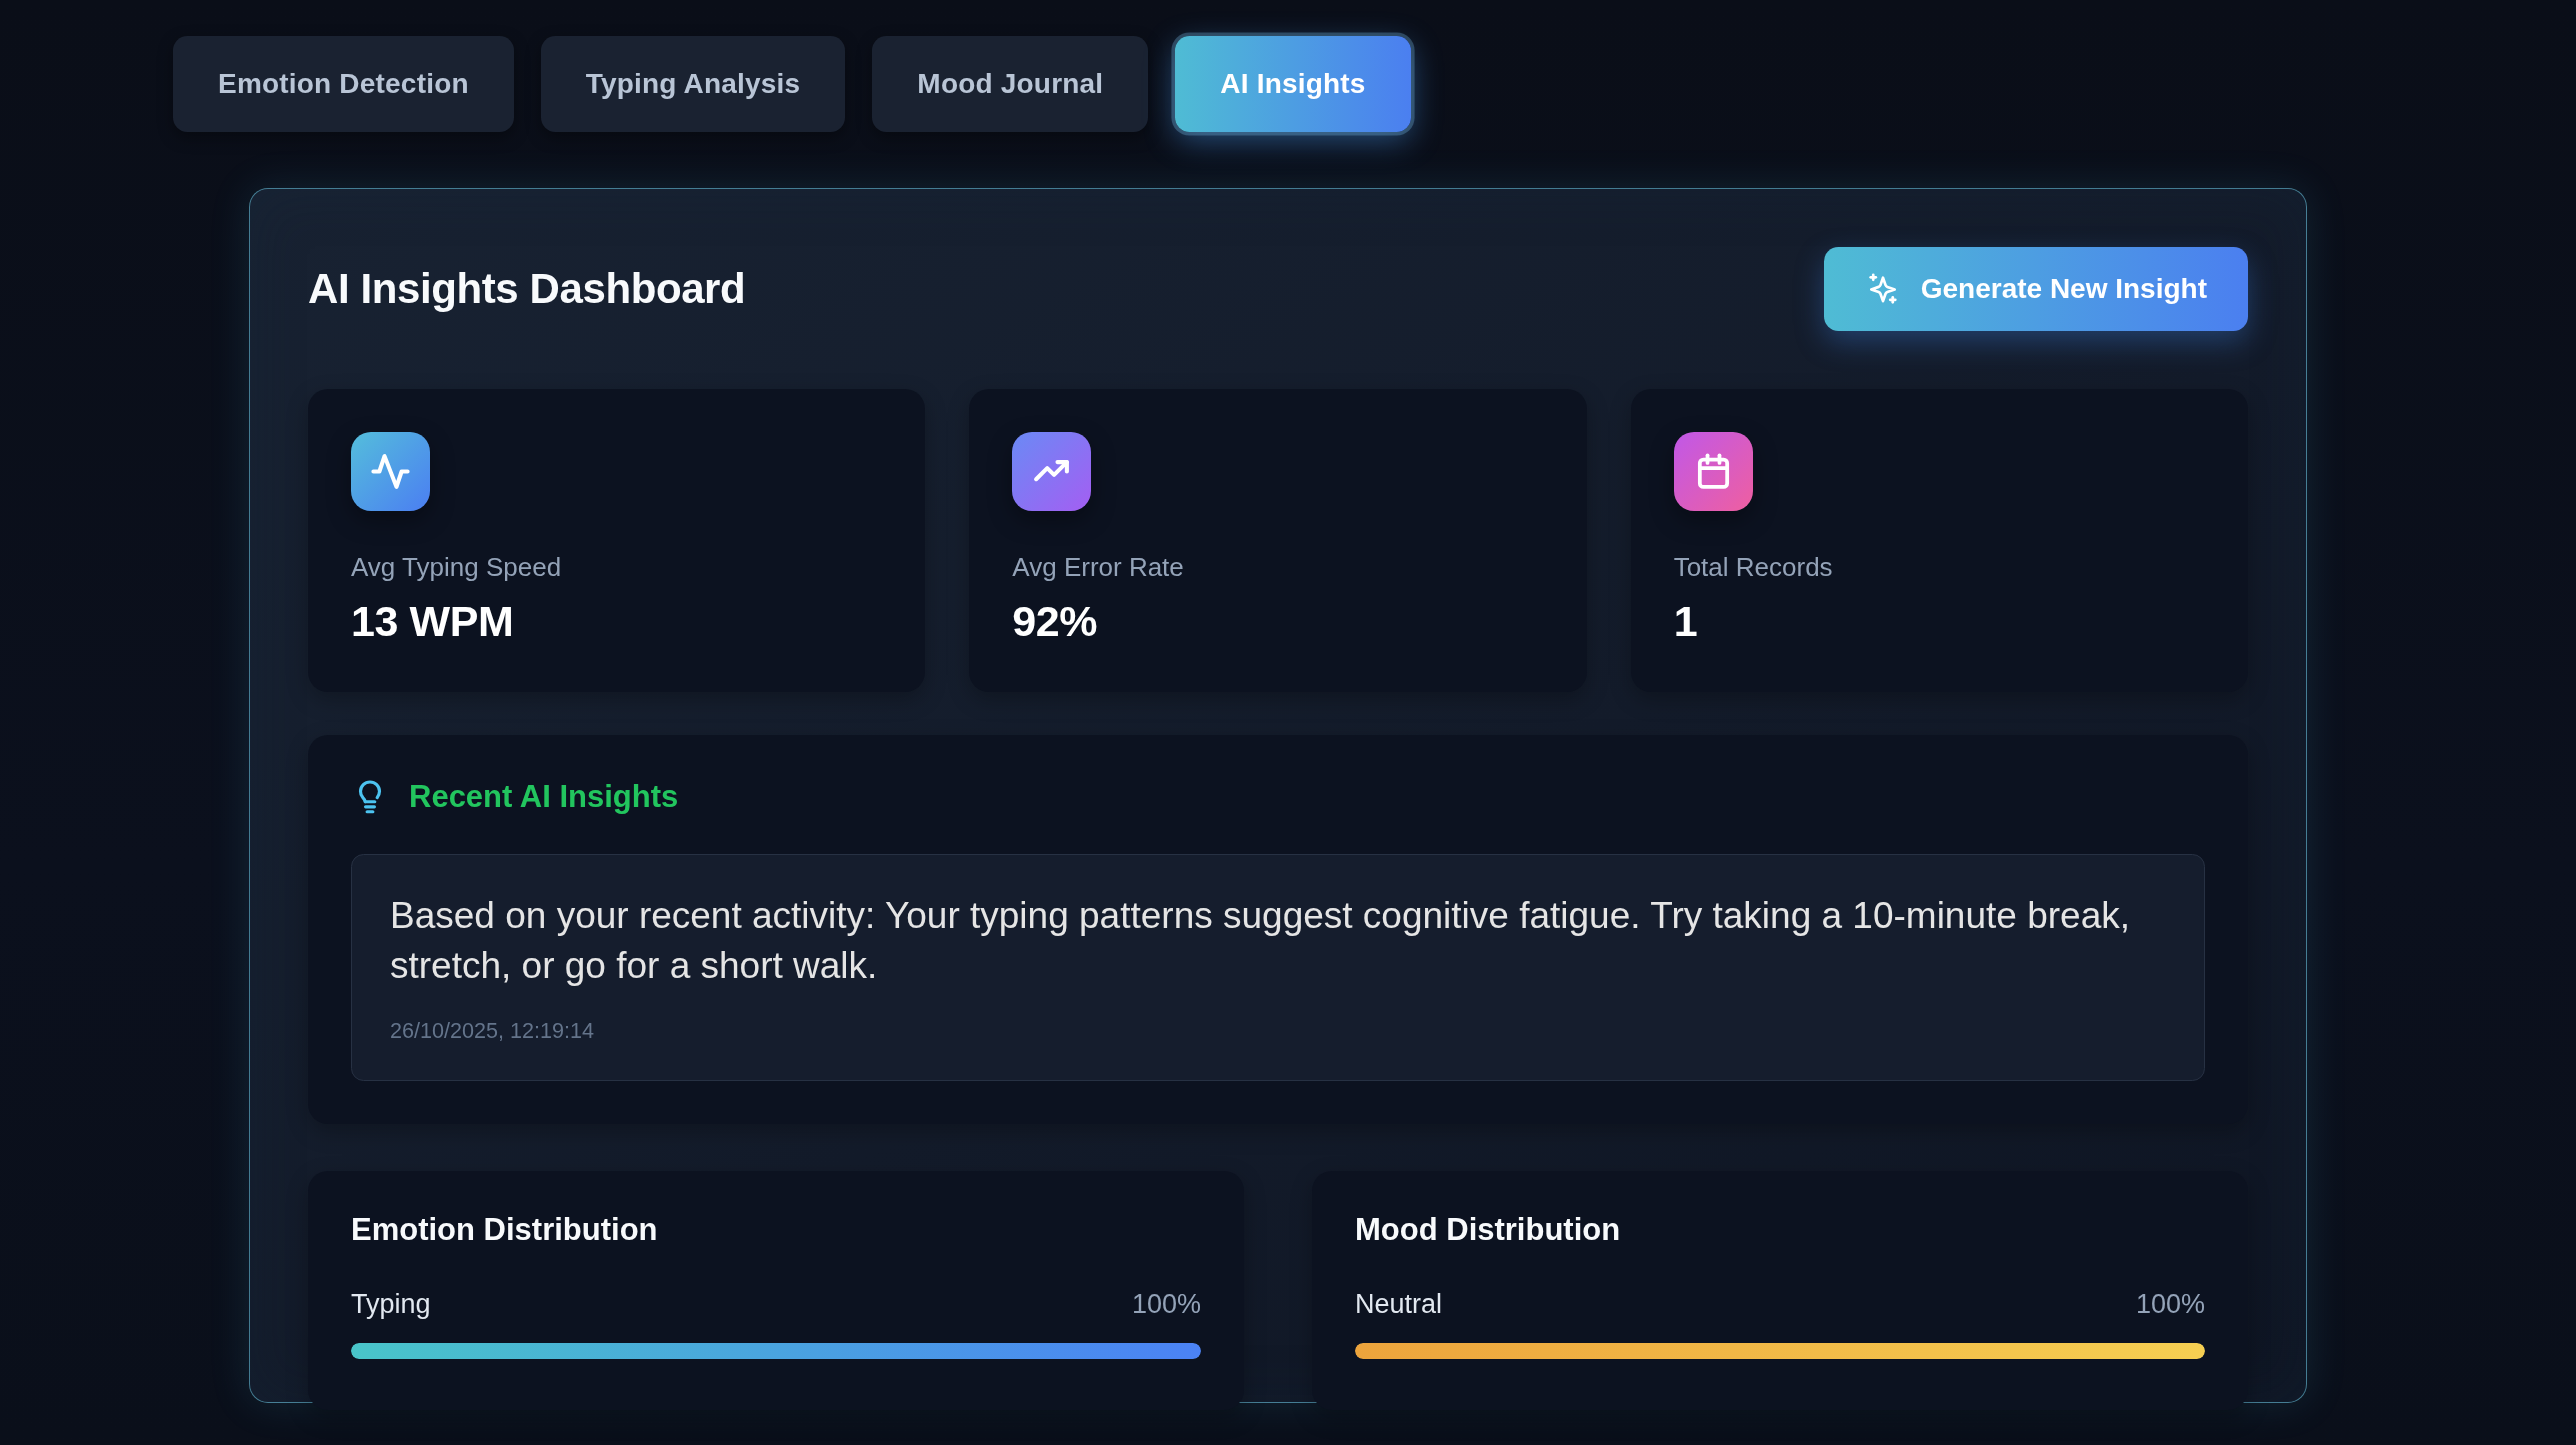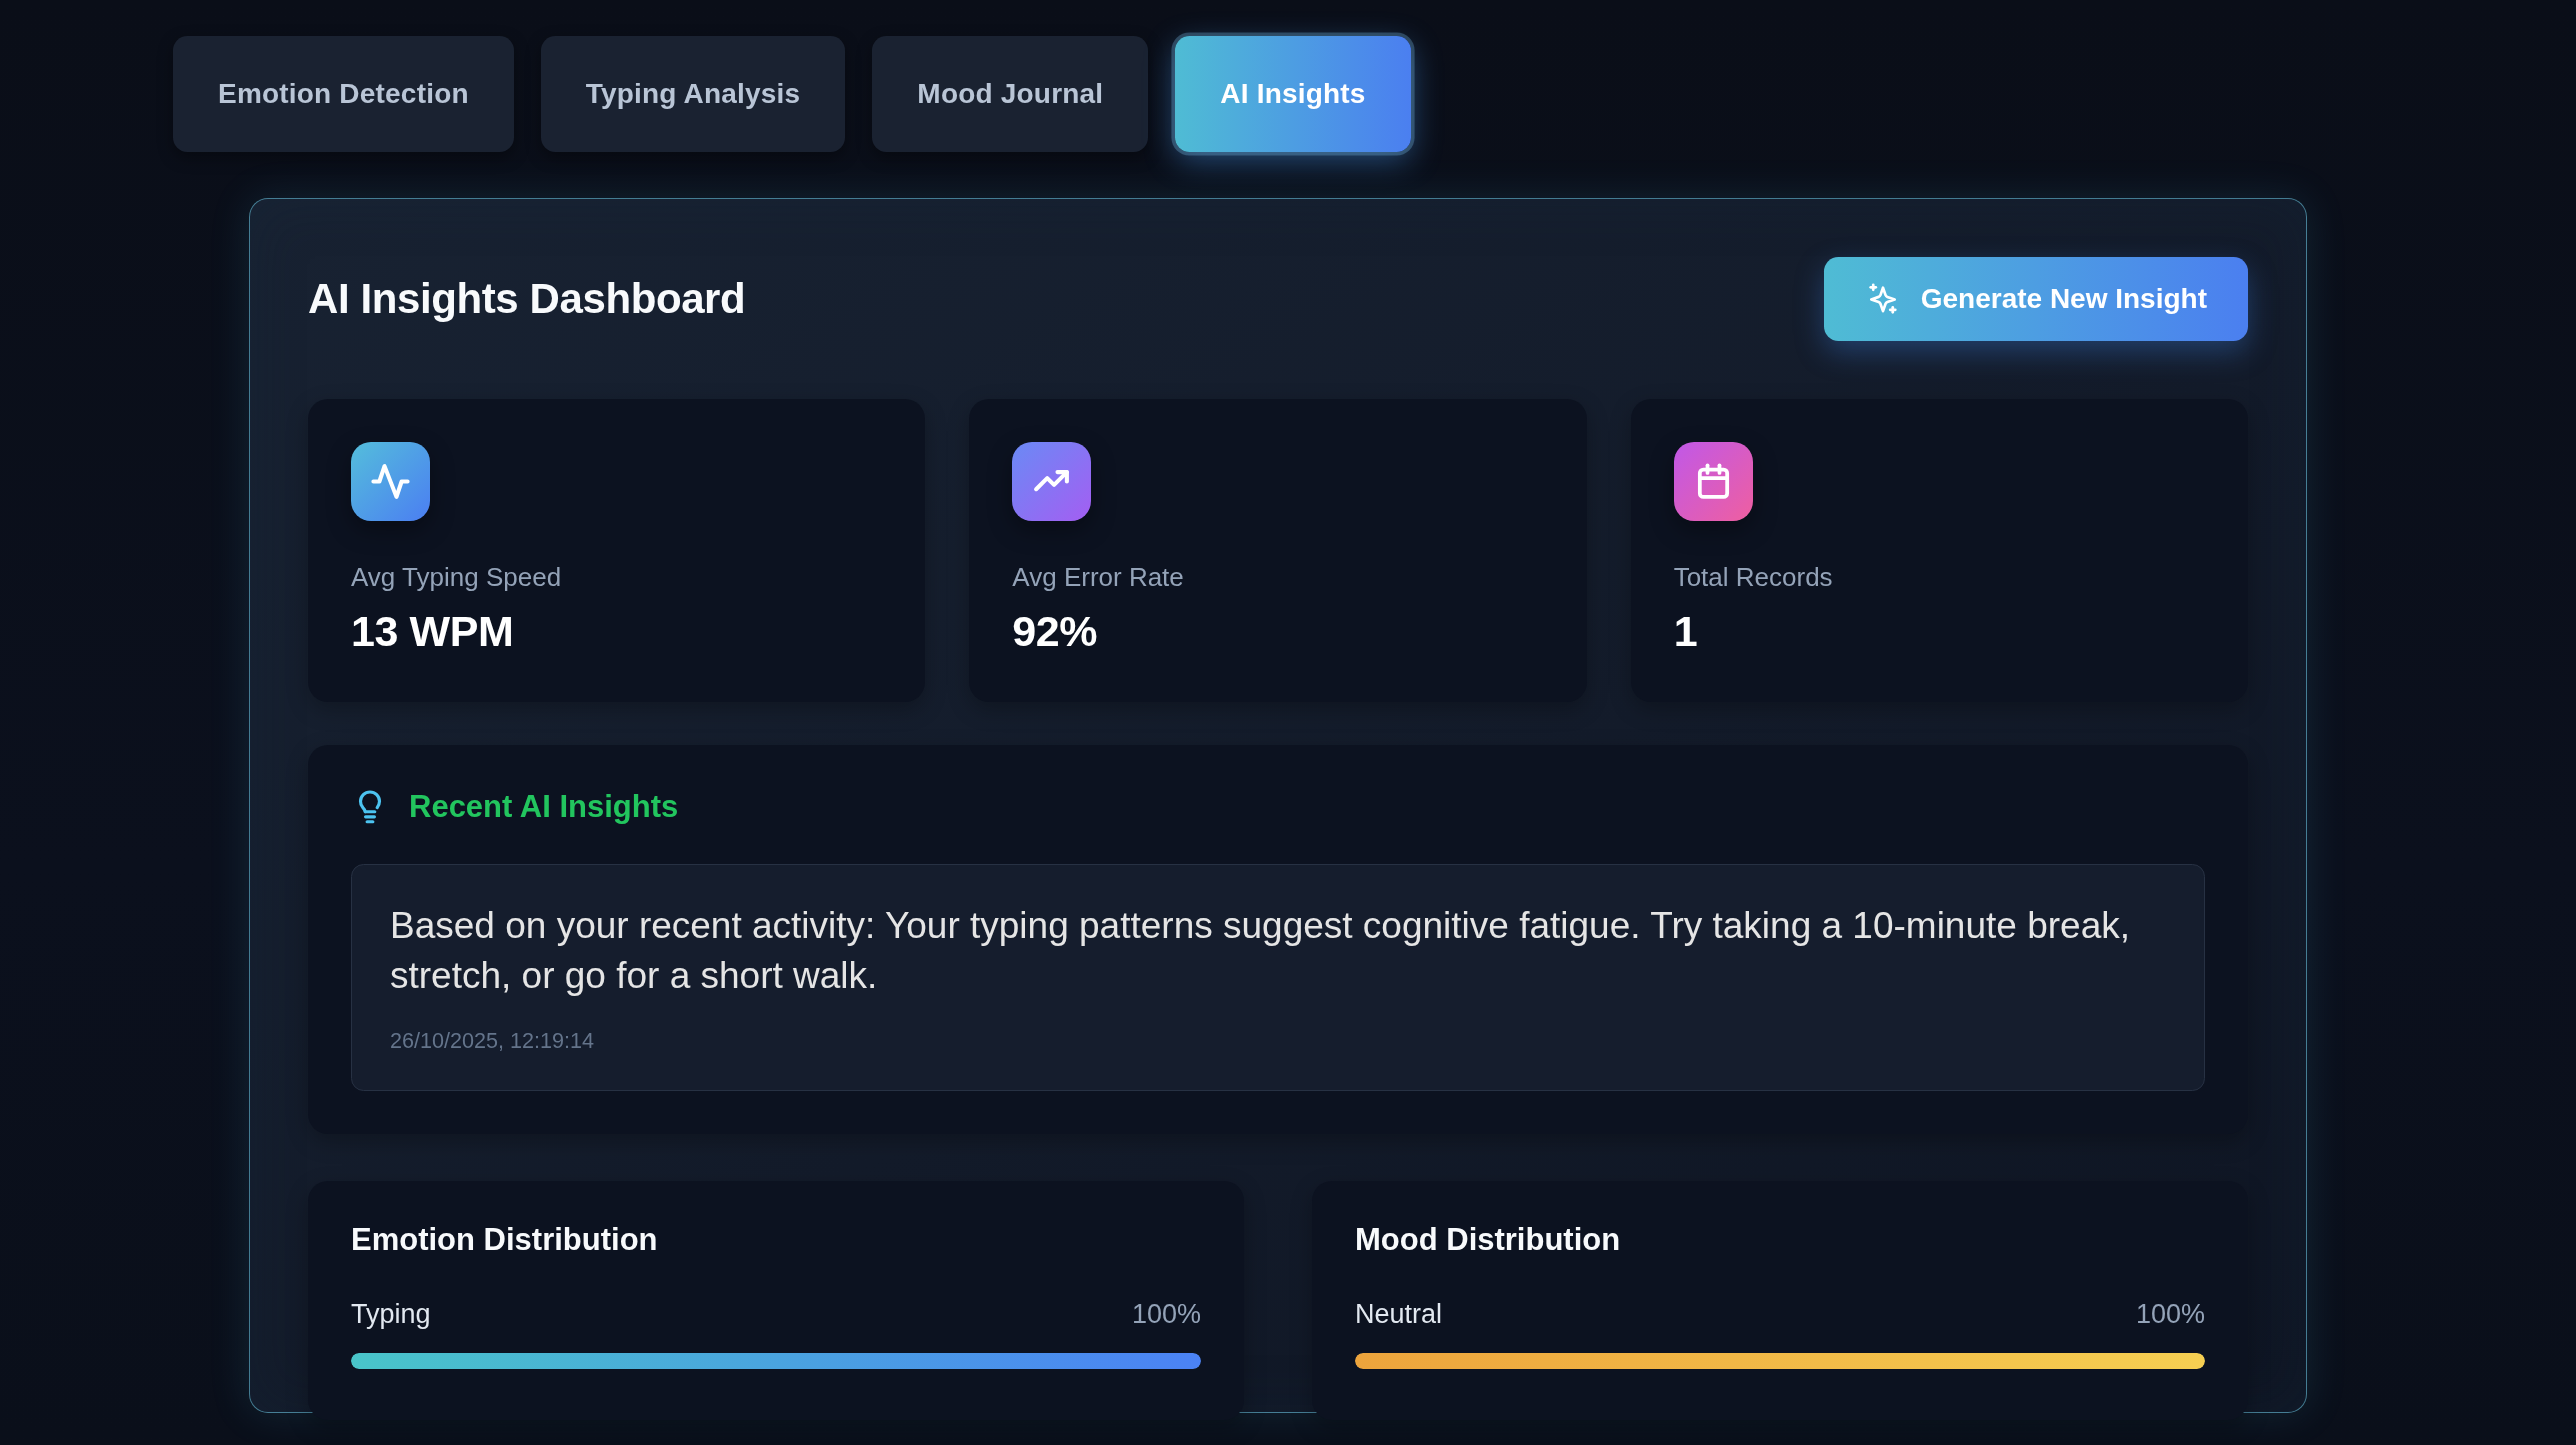--- a/index.html
+++ b/index.html
@@ -10,38 +10,38 @@
     overflow: hidden;
     position: relative;
   }
 
   
   .tabbar {
     position: absolute; left: 173px; top: 36px;
     display: flex; gap: 27px;
   }
   .tab {
-    height: 116px; padding: 0 45px;
+    height: 96px; padding: 0 45px;
     display: flex; align-items: center; justify-content: center;
     background: #1a2231;
     color: #b9c5d6;
     font-size: 28px; font-weight: 600;
     border: none; border-radius: 14.4px;
     cursor: pointer;
     box-shadow: 0 5.4px 14.4px rgba(0,0,0,0.35);
     letter-spacing: 0.2px;
   }
   .tab.active {
     color: #ffffff; font-weight: 700;
     box-shadow: 0 0 0 3.6px rgba(130,200,245,0.28), 0 9px 31px rgba(70,150,235,0.45);
   }
 
   
   .panel {
-    position: absolute; left: 249px; top: 198px;
+    position: absolute; left: 249px; top: 188px;
     width: 2058px; height: 1215px;
     border-radius: 19px;
     border: 1.8px solid rgba(96,178,205,0.65);
     background: linear-gradient(150deg, #182232 0%, #131b2a 55%, #0f1624 100%);
     box-shadow: 0 0 41px rgba(70,170,210,0.14), inset 0 0 54px rgba(20,40,60,0.25);
     padding: 58px;
   }
 
   .panel-header {
     display: flex; align-items: center; justify-content: space-between;

